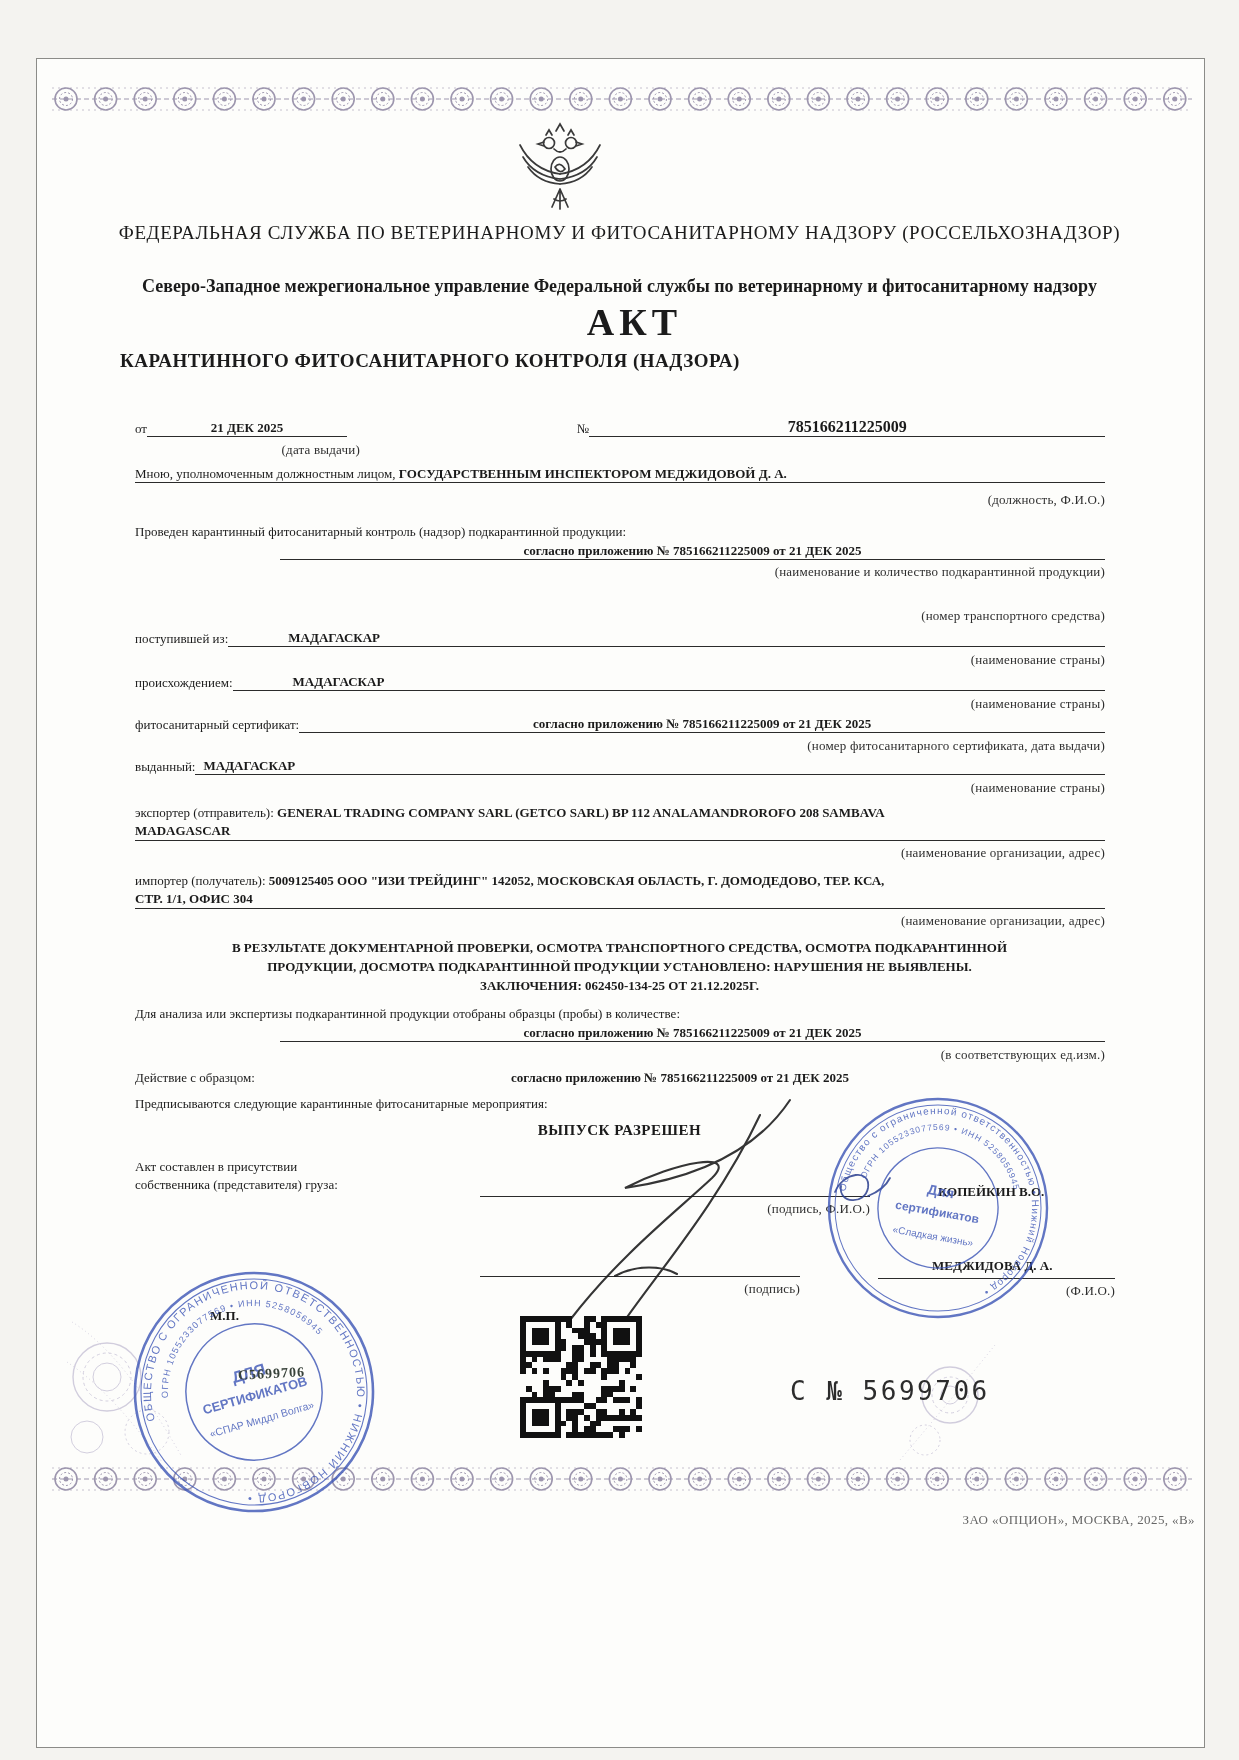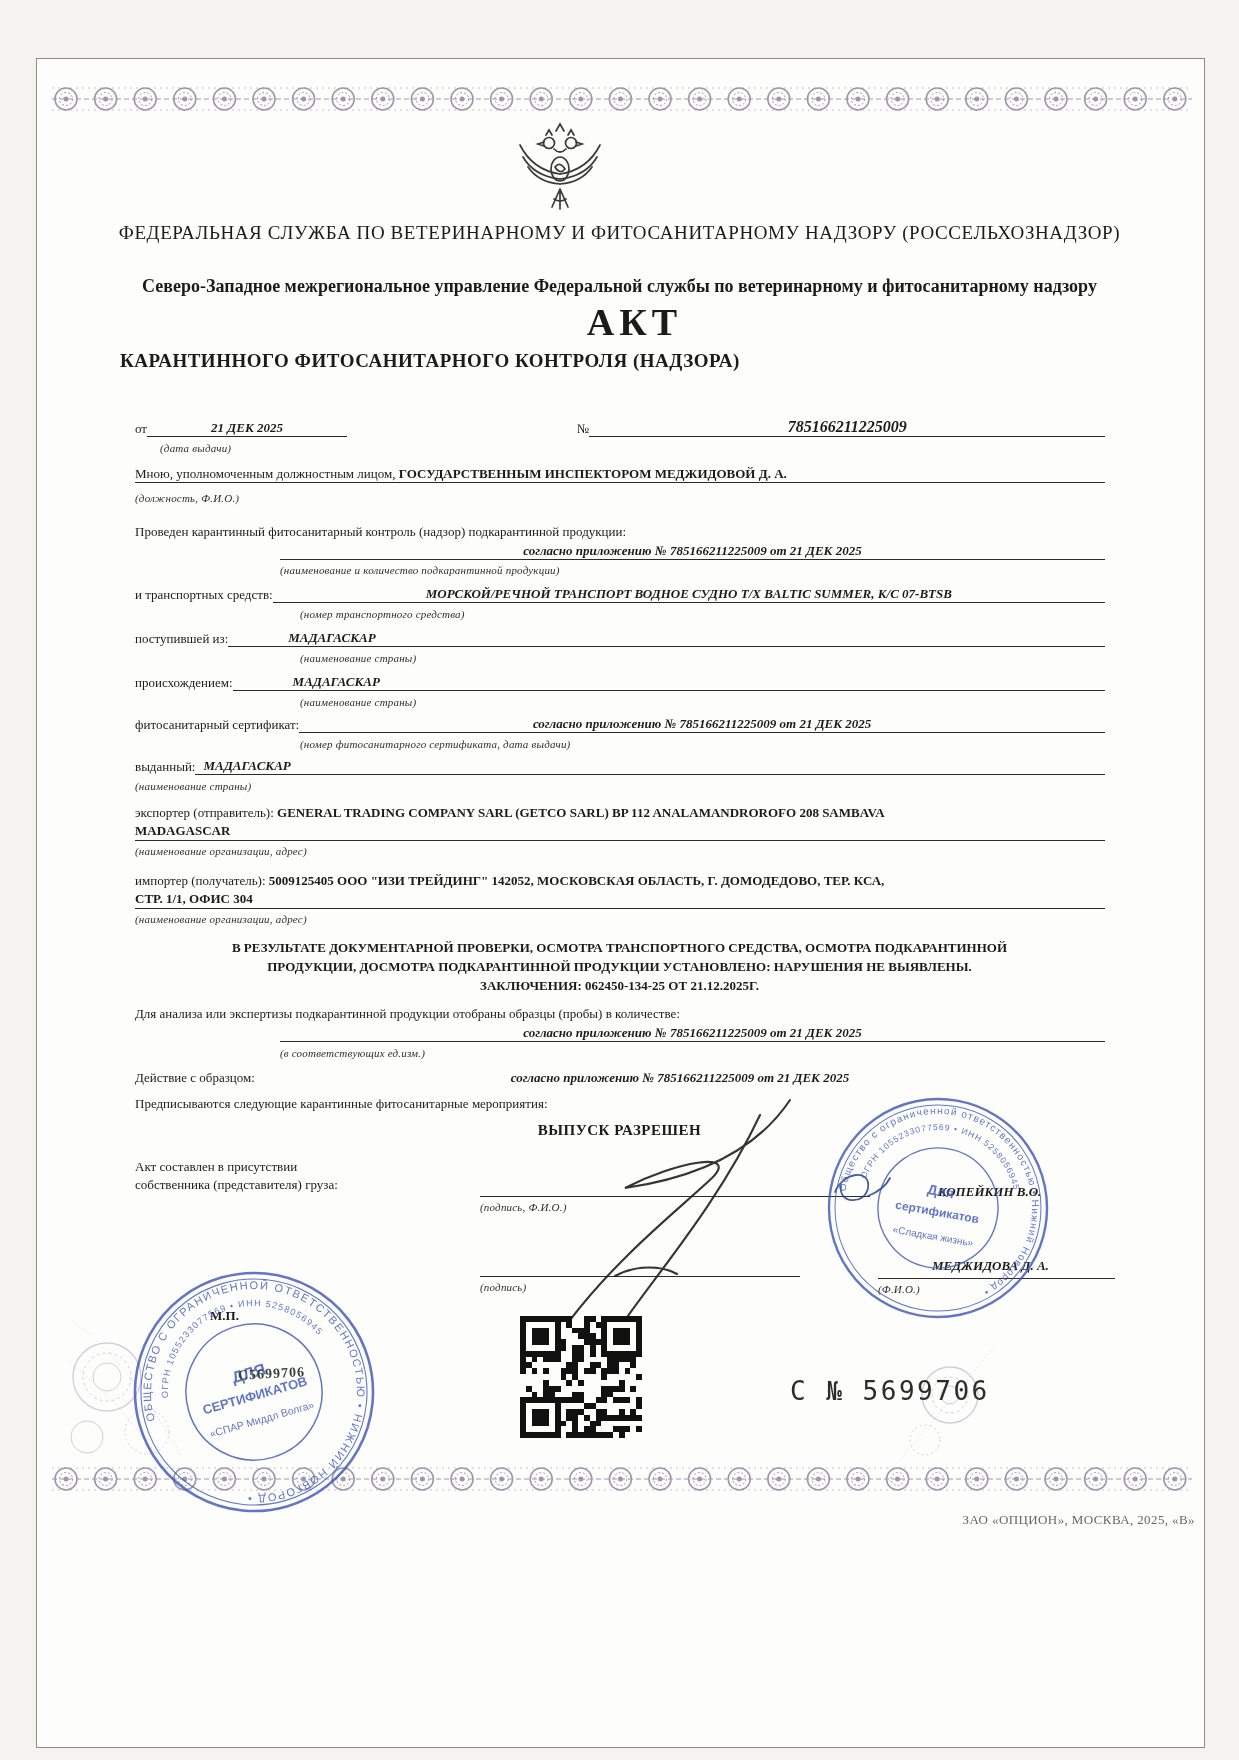--- a/index.html
+++ b/index.html
@@ -4,22 +4,22 @@
 <style>
   html,body{margin:0;padding:0;background:#e7e6e3;}
   .page{position:relative;width:1239px;height:1760px;background:#f4f3f0;overflow:hidden;
         font-family:"Liberation Serif",serif;color:#1b1b1b;}
   .paper{position:absolute;left:36px;top:58px;width:1167px;height:1688px;background:#fdfdfb;
          border:1.6px solid #8b8b88;}
   .abs{position:absolute;}
   .ctr{text-align:center;}
   .b{font-weight:bold;}
   .lbl{font-size:13px;}
-  .val{font-weight:bold;font-size:13px;font-style:italic;}
-  .cap{font-style:italic;font-size:11px;color:#2e2e2e;letter-spacing:.2px;text-align:left;}
+  .val{font-weight:bold;font-size:13px;}
+  .cap{font-size:13px;color:#2e2e2e;letter-spacing:.2px;text-align:right;}
   .ul{border-bottom:1.4px solid #2b2b2b;}
   .pre{white-space:pre-line;}
   .row{display:flex;align-items:flex-end;}
   .fill{flex:1;}
   .agency{font-size:19px;font-weight:normal;letter-spacing:.6px;text-align:center;}
   .dept{font-size:18px;font-weight:bold;text-align:center;}
   .doctitle{font-size:38px;font-weight:bold;letter-spacing:5px;text-align:center;}
   .docsub{font-size:19px;font-weight:bold;letter-spacing:.5px;text-align:left;font-weight:600;}
   .serial-big{font-family:"DejaVu Sans Mono",monospace;font-size:26px;letter-spacing:2.5px;color:#2c2c2c;}
   .serial-over{font-weight:bold;font-size:14px;color:#38423a;letter-spacing:1px;transform:rotate(-3deg);}
@@ -173,24 +173,20 @@
   <div class="abs ul" style="left:135px;top:466px;right:134px;font-size:13px">
     <span>Мною, уполномоченным должностным лицом,</span>
     <span class="b">ГОСУДАРСТВЕННЫМ ИНСПЕКТОРОМ МЕДЖИДОВОЙ Д. А.</span>
   </div>
   <div class="abs cap" style="left:135px;top:492px;right:134px">(должность, Ф.И.О.)</div>
 
   <div class="abs lbl" style="left:135px;top:524px">Проведен карантинный фитосанитарный контроль (надзор) подкарантинной продукции:</div>
   <div class="abs ul ctr val" style="left:280px;top:543px;width:825px">согласно приложению № 785166211225009 от 21 ДЕК 2025</div>
   <div class="abs cap" style="left:280px;top:564px;width:825px">(наименование и количество подкарантинной продукции)</div>
 
-  <div class="abs row" style="left:135px;top:586px;right:134px">
-    <span class="lbl">и транспортных средств:</span>
-    <span class="ul ctr val fill">МОРСКОЙ/РЕЧНОЙ ТРАНСПОРТ ВОДНОЕ СУДНО Т/Х BALTIC SUMMER, К/С 07-BTSB</span>
-  </div>
   <div class="abs cap" style="left:300px;top:608px;width:805px">(номер транспортного средства)</div>
 
   <div class="abs row" style="left:135px;top:630px;right:134px">
     <span class="lbl">поступившей из:</span>
     <span class="ul val fill" style="padding-left:60px">МАДАГАСКАР</span>
   </div>
   <div class="abs cap" style="left:300px;top:652px;width:805px">(наименование страны)</div>
 
   <div class="abs row" style="left:135px;top:674px;right:134px">
     <span class="lbl">происхождением:</span>

